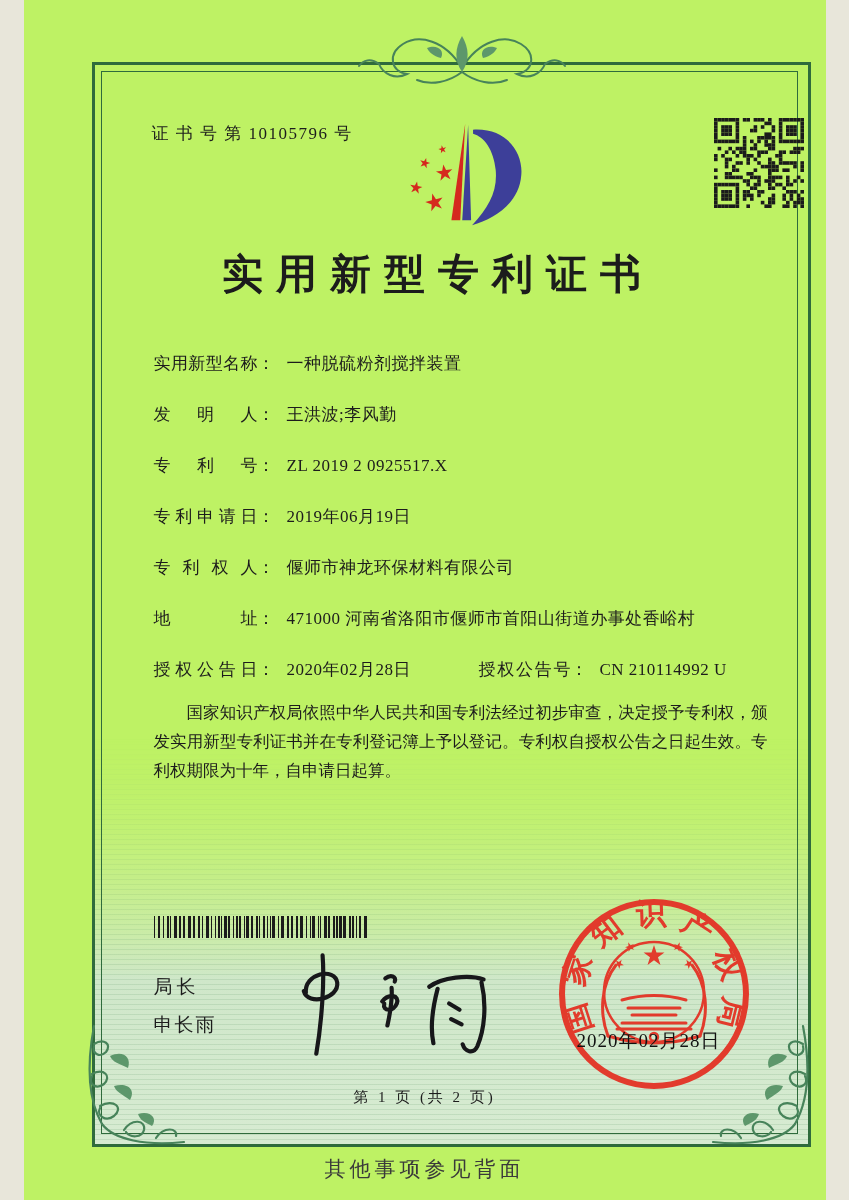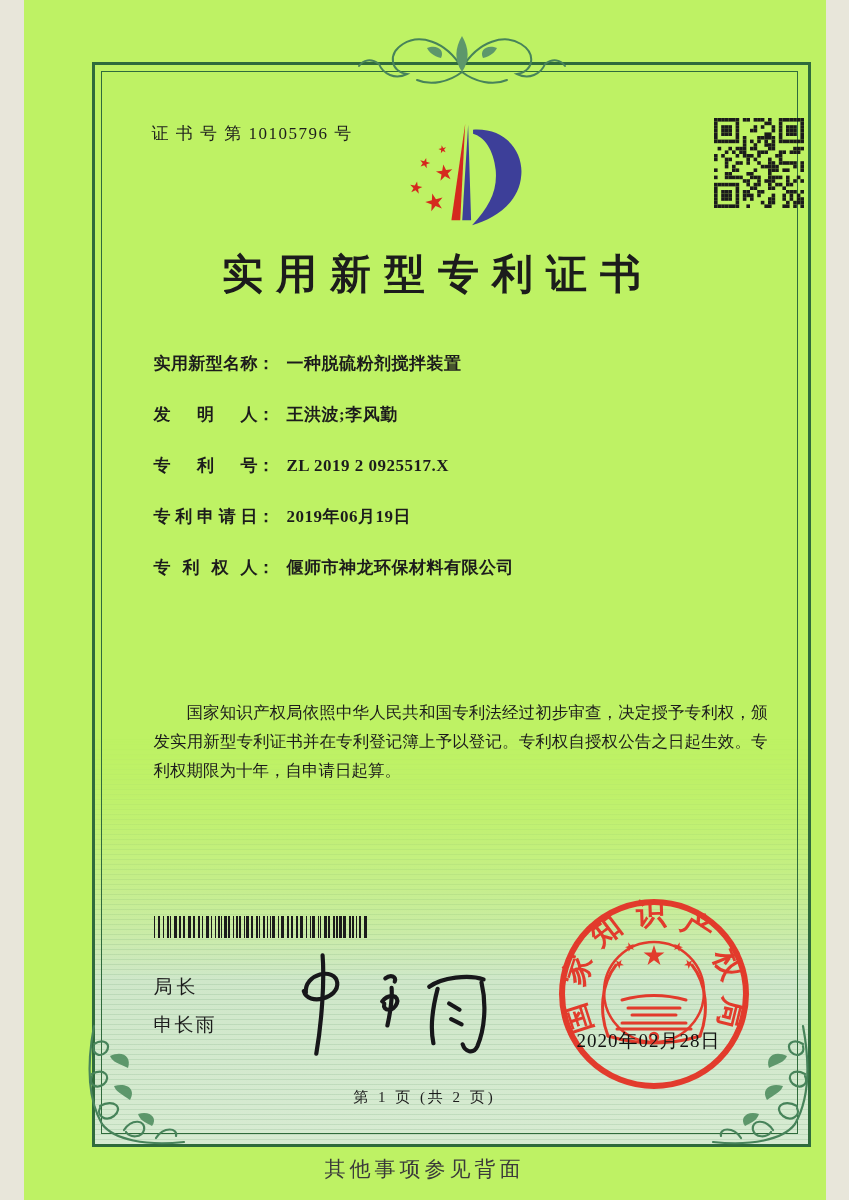--- a/index.html
+++ b/index.html
@@ -24,21 +24,21 @@
   .ornament-bl  { position:absolute; left:56px;  top:1022px; width:110px; height:128px; }
   .ornament-br  { position:absolute; left:683px; top:1022px; width:110px; height:128px; transform:scaleX(-1); }
 
   .cert-no { position:absolute; left:128px; top:122px; font-size:17px; letter-spacing:1.5px; }
   .logo    { position:absolute; left:362px; top:110px; width:180px; height:128px; }
   .qr      { position:absolute; left:690px; top:118px; width:90px; height:90px; }
   .title   { position:absolute; left:0; right:0; top:247px; text-align:center;
              font-size:41px; font-weight:bold; letter-spacing:13px; padding-left:27px; }
 
   .fields { position:absolute; left:130px; top:352px; width:620px; font-size:17px; }
-  .frow   { margin-bottom:28px; white-space:nowrap;font-weight:bold; }
+  .frow   { margin-bottom:28px; white-space:nowrap; }
   .flabel { display:inline-block; width:104px; text-align:justify; text-align-last:justify; vertical-align:bottom; }
   .fvalue { margin-left:12px; letter-spacing:0.5px; }
   .grant-no-group { position:absolute; left:325px; white-space:nowrap; }
   .glabel { display:inline-block; width:92px; text-align:justify; text-align-last:justify; vertical-align:bottom; }
 
   .paras { position:absolute; left:130px; top:698px; width:614px; font-size:16.5px;
            line-height:29px; text-align:justify; }
   .paras p { margin:0; text-indent:2em; }
 
   .barcode { position:absolute; left:130px; top:916px; width:216px; height:22px; }
@@ -430,20 +430,29 @@
     </div>
     <div class="frow">
       <span class="flabel">专利号</span><span>：</span><span class="fvalue">ZL 2019 2 0925517.X</span>
     </div>
     <div class="frow">
       <span class="flabel">专利申请日</span><span>：</span><span class="fvalue">2019年06月19日</span>
     </div>
     <div class="frow">
       <span class="flabel">专利权人</span><span>：</span><span class="fvalue">偃师市神龙环保材料有限公司</span>
     </div>
+    <div class="frow">
+      <span class="flabel">地址</span><span>：</span><span class="fvalue">471000 河南省洛阳市偃师市首阳山街道办事处香峪村</span>
+    </div>
+    <div class="frow" style="position:relative;">
+      <span class="flabel">授权公告日</span><span>：</span><span class="fvalue">2020年02月28日</span>
+      <span class="grant-no-group">
+        <span class="glabel">授权公告号</span><span>：</span><span class="fvalue">CN 210114992 U</span>
+      </span>
+    </div>
   </div>
 
   <div class="paras">
     <p>国家知识产权局依照中华人民共和国专利法经过初步审查，决定授予专利权，颁发实用新型专利证书并在专利登记簿上予以登记。专利权自授权公告之日起生效。专利权期限为十年，自申请日起算。</p>
   </div>
 
   <svg class="barcode" id="barcode-svg" viewBox="0 0 216 22">
       <rect x="0" y="0" width="1" height="22" fill="#1b1b1b"></rect>
       <rect x="4" y="0" width="2" height="22" fill="#1b1b1b"></rect>
       <rect x="9" y="0" width="1" height="22" fill="#1b1b1b"></rect>

